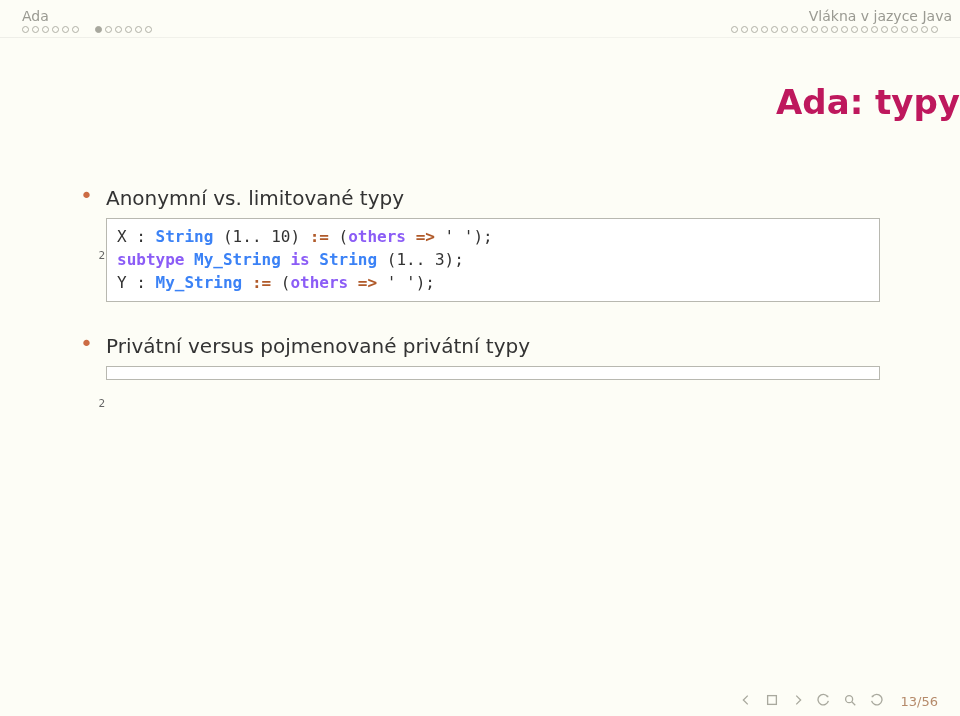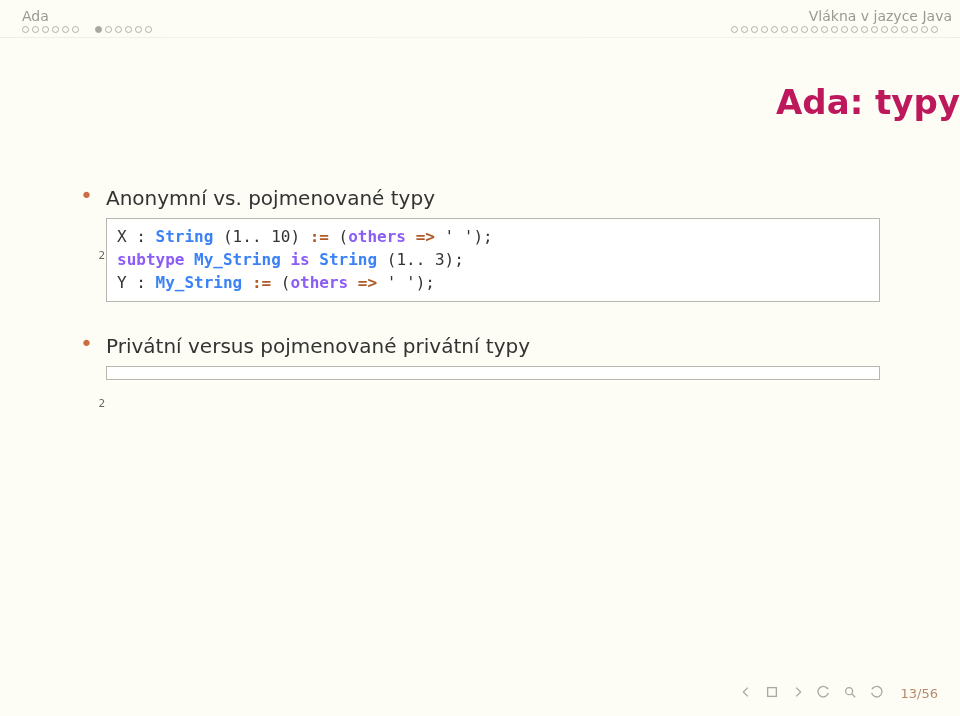--- a/index.html
+++ b/index.html
@@ -88,21 +88,21 @@
   
   .kw { color: #8b5cf6; font-weight: 700; }
   .id { color: #3b82f6; font-weight: 700; }
   .op { color: #b05a2a; font-weight: 700; }
   .cmt { color: #a38b76; font-weight: 700; }
   .plain { color: #333; }
   .spacer2 { height: 8px; }
   
   .footnav {
     position: absolute;
-    bottom: 14px; right: 22px;
+    bottom: 6px; right: 22px;
     display: flex;
     align-items: center;
     gap: 18px;
     color: #a9a99e;
     font-size: 14px;
     margin-top: 32px;
   }
   .nav-icons { display: flex; gap: 12px; align-items: center; }
   .nav-icons svg { width: 14px; height: 14px; }
   .nav-icons .ic { stroke: #a9a99e; fill: none; stroke-width: 1.5; }
@@ -158,21 +158,21 @@
       <span class="dot"></span>
     <span class="dot"></span>
   </div>
 </div>
 <div class="sep"></div>
 
 <div class="title">Ada: typy</div>
 
 <div class="content">
   <ul>
-    <li class="bullet">Anonymní vs. pojmenované typy</li>
+    <li class="bullet">Anonymní vs. limitované typy</li>
   </ul>
 
   <div class="codebox">
     <span class="ln" style="top: 30px;">2</span>
 <pre><span class="plain">X</span><span class="plain"> : </span><span class="id">String</span><span class="plain"> (1.. 10) </span><span class="op">:=</span><span class="plain"> (</span><span class="kw">others</span><span class="op"> =&gt; </span><span class="plain">' '</span><span class="plain">);</span>
 <span class="kw">subtype</span><span class="id"> My_String </span><span class="kw">is</span><span class="id"> String</span><span class="plain"> (1.. 3);</span>
 <span class="plain">Y</span><span class="plain"> : </span><span class="id">My_String</span><span class="plain"> </span><span class="op">:=</span><span class="plain"> (</span><span class="kw">others</span><span class="op"> =&gt; </span><span class="plain">' '</span><span class="plain">);</span></pre>
   </div>
 
   <div class="spacer2"></div>

